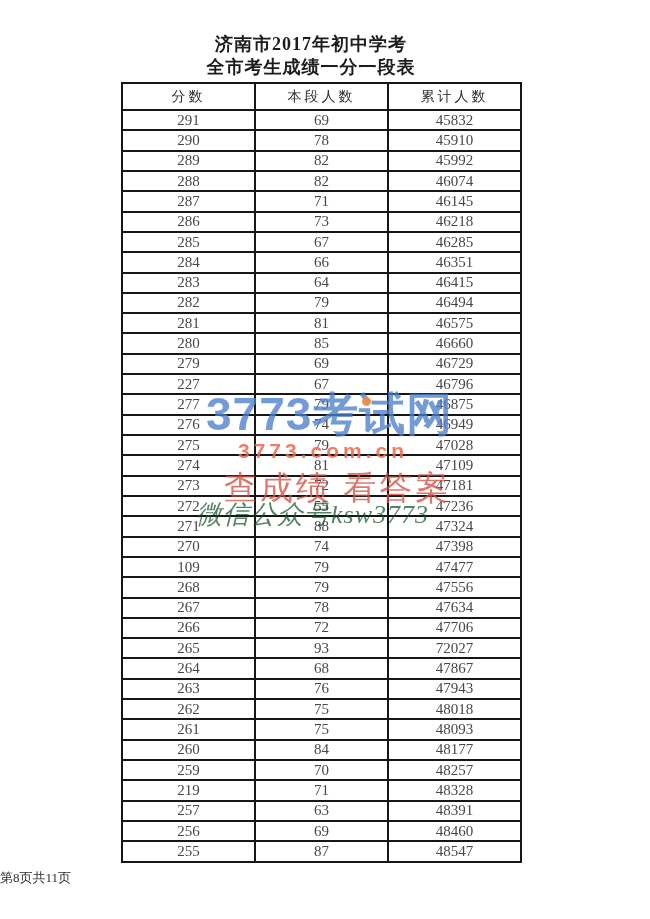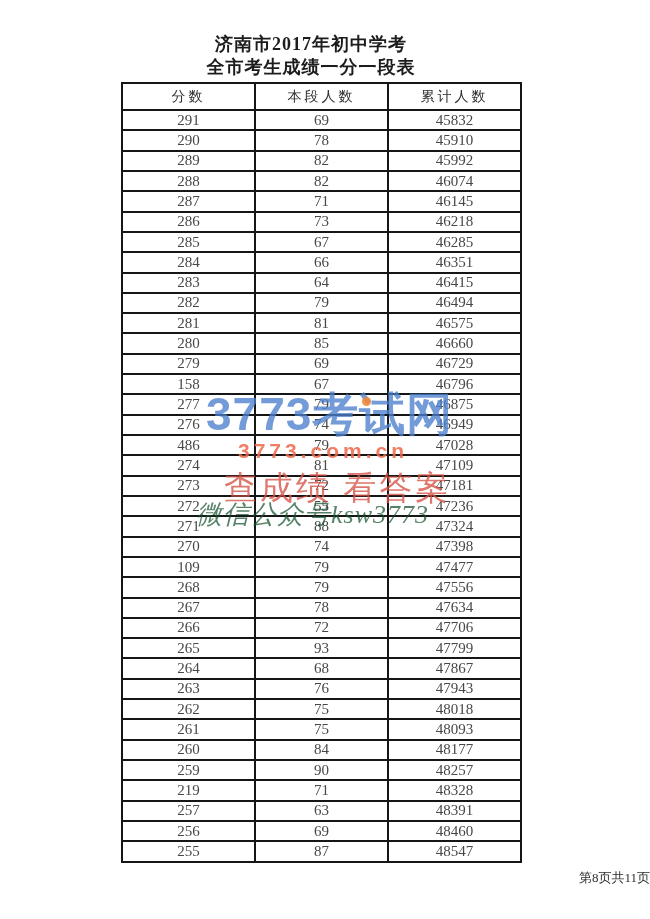--- a/index.html
+++ b/index.html
@@ -54,21 +54,21 @@
   }
   table.score-table td {
     font-size: 15px;
     color: #474747;
   }
   .footer {
     position: absolute;
     top: 869px;
     left: 0;
     width: 650px;
-    text-align: right;
+    text-align: left;
     font-size: 13px;
     color: #2f2f2f;
   }
   .wm {
     position: absolute;
     pointer-events: none;
     white-space: nowrap;
     z-index: 5;
   }
   .wm-site {
@@ -197,36 +197,36 @@
           <td>280</td>
           <td>85</td>
           <td>46660</td>
         </tr>
         <tr>
           <td>279</td>
           <td>69</td>
           <td>46729</td>
         </tr>
         <tr>
-          <td>158</td>
+          <td>227</td>
           <td>67</td>
           <td>46796</td>
         </tr>
         <tr>
           <td>277</td>
           <td>79</td>
           <td>46875</td>
         </tr>
         <tr>
           <td>276</td>
           <td>74</td>
           <td>46949</td>
         </tr>
         <tr>
-          <td>486</td>
+          <td>275</td>
           <td>79</td>
           <td>47028</td>
         </tr>
         <tr>
           <td>274</td>
           <td>81</td>
           <td>47109</td>
         </tr>
         <tr>
           <td>273</td>
@@ -264,21 +264,21 @@
           <td>47634</td>
         </tr>
         <tr>
           <td>266</td>
           <td>72</td>
           <td>47706</td>
         </tr>
         <tr>
           <td>265</td>
           <td>93</td>
-          <td>47799</td>
+          <td>72027</td>
         </tr>
         <tr>
           <td>264</td>
           <td>68</td>
           <td>47867</td>
         </tr>
         <tr>
           <td>263</td>
           <td>76</td>
           <td>47943</td>
@@ -293,21 +293,21 @@
           <td>75</td>
           <td>48093</td>
         </tr>
         <tr>
           <td>260</td>
           <td>84</td>
           <td>48177</td>
         </tr>
         <tr>
           <td>259</td>
-          <td>90</td>
+          <td>70</td>
           <td>48257</td>
         </tr>
         <tr>
           <td>219</td>
           <td>71</td>
           <td>48328</td>
         </tr>
         <tr>
           <td>257</td>
           <td>63</td>

